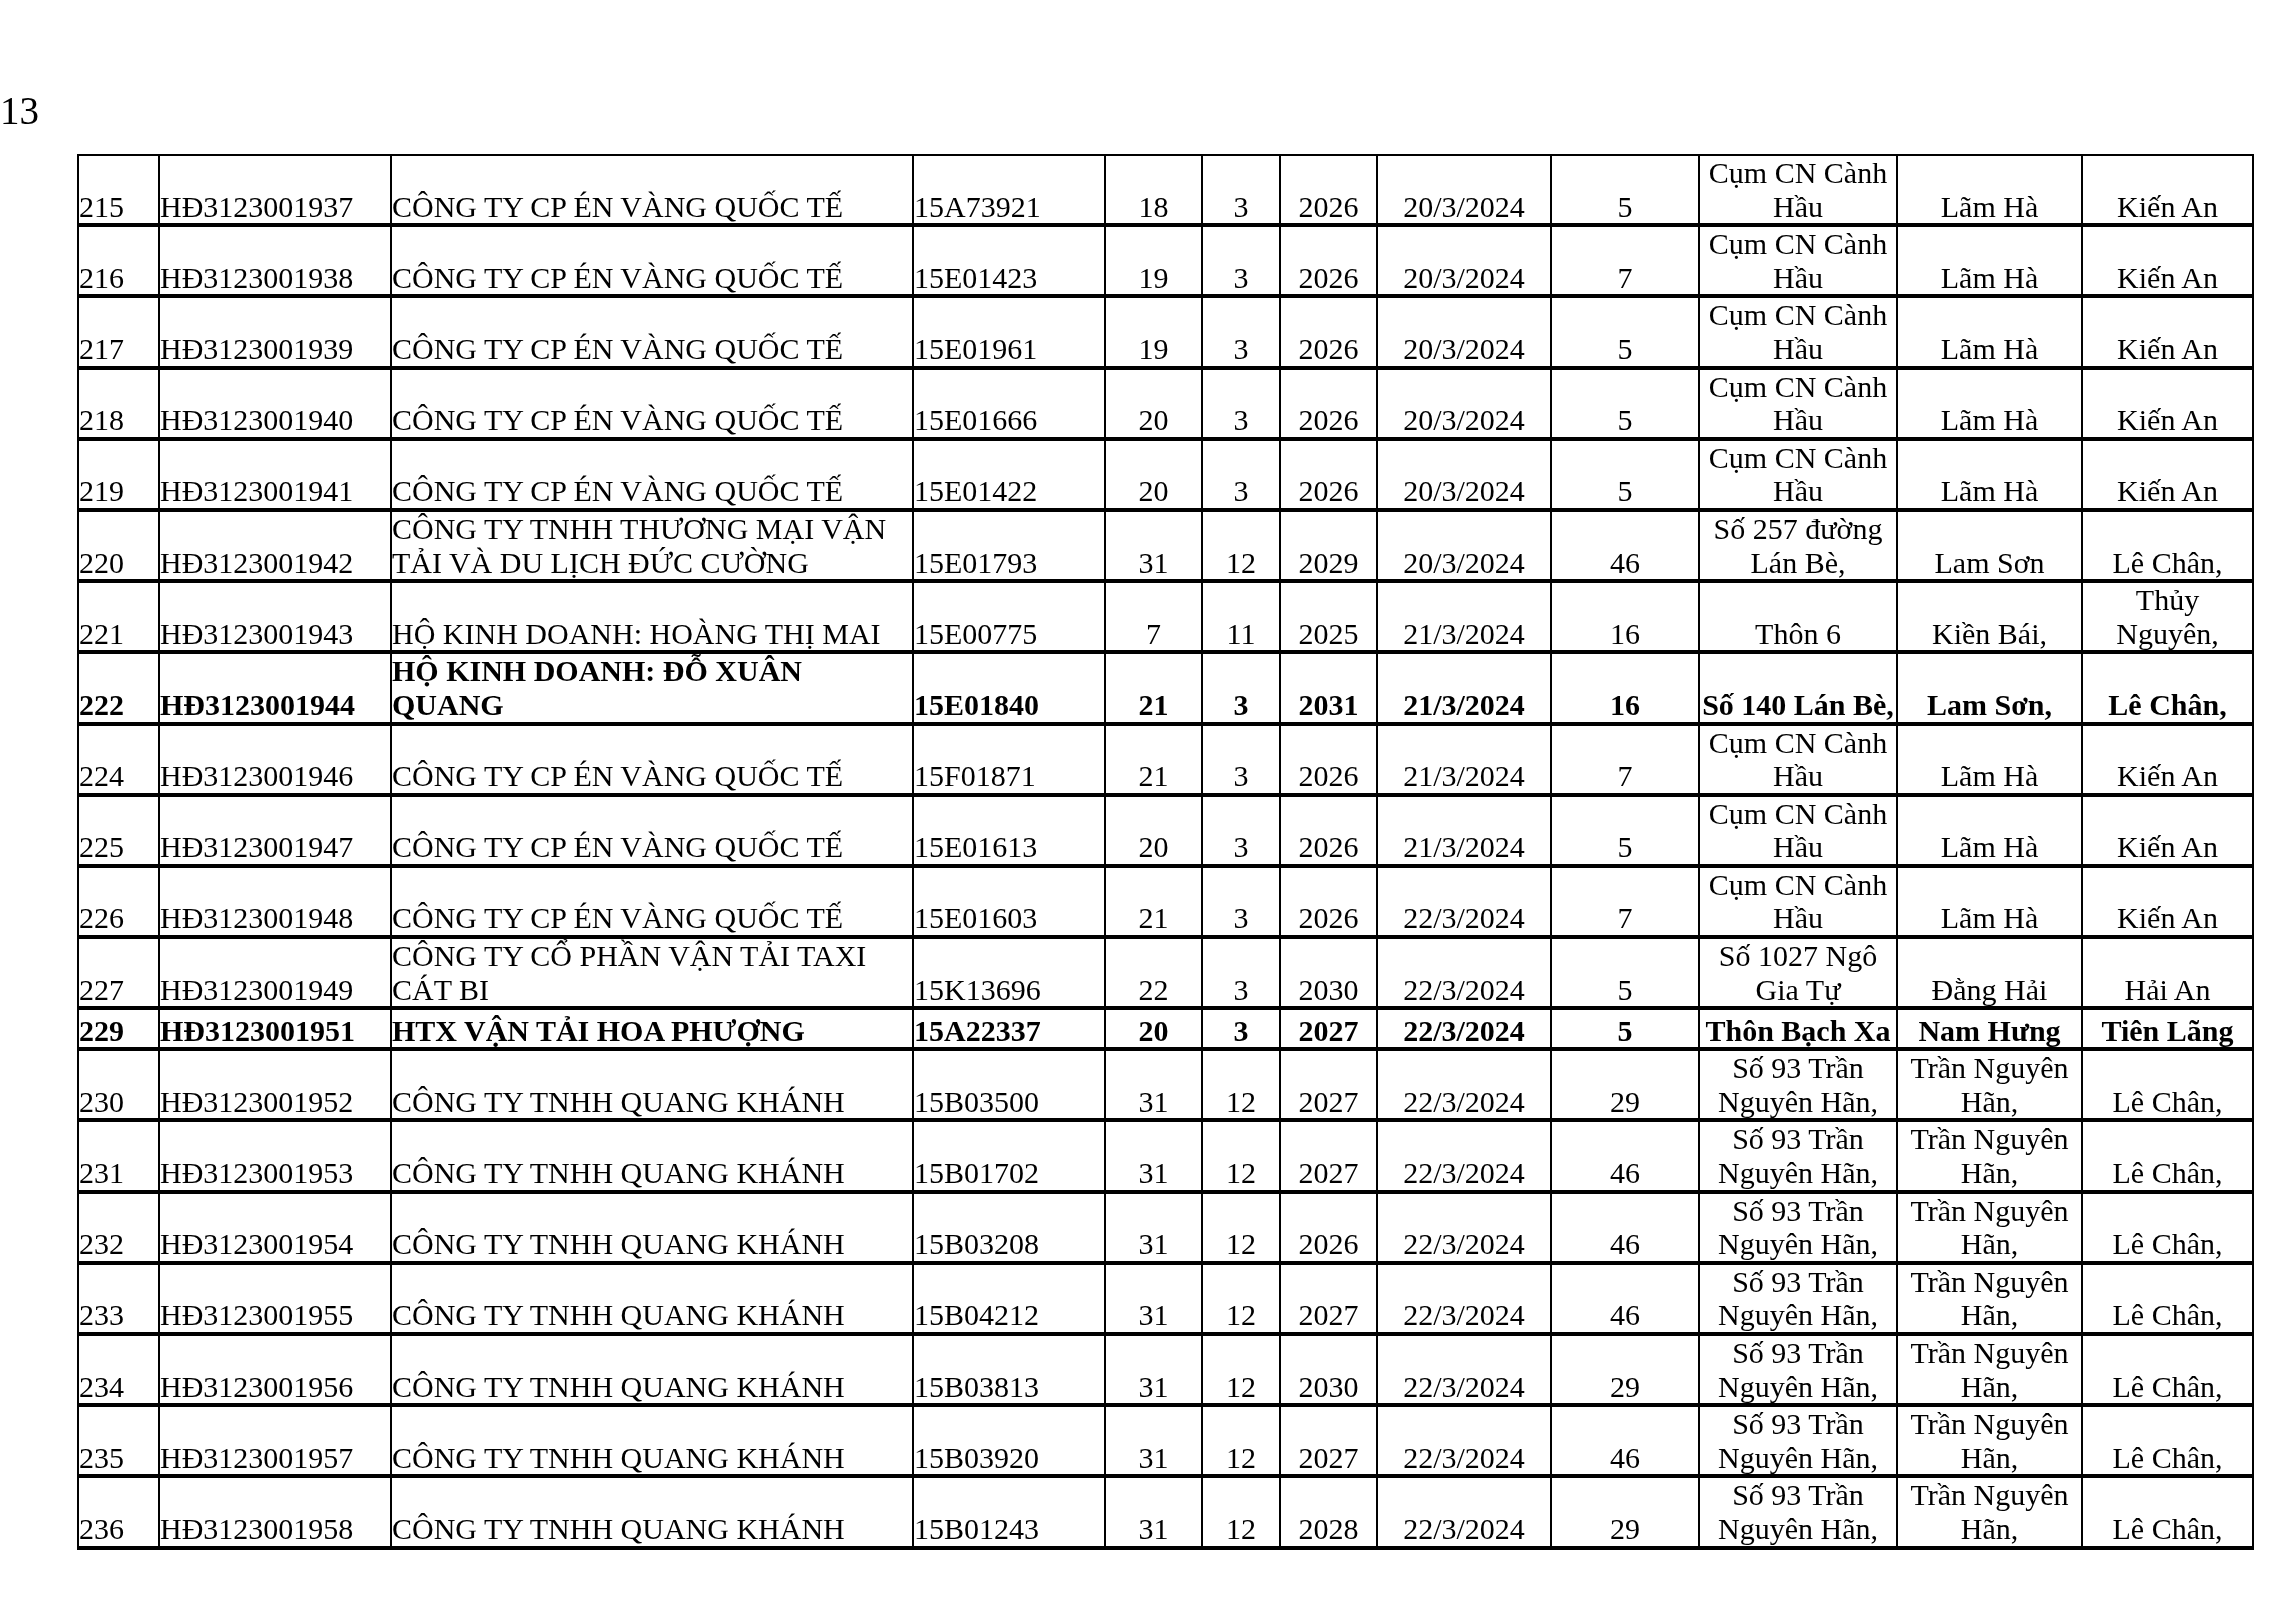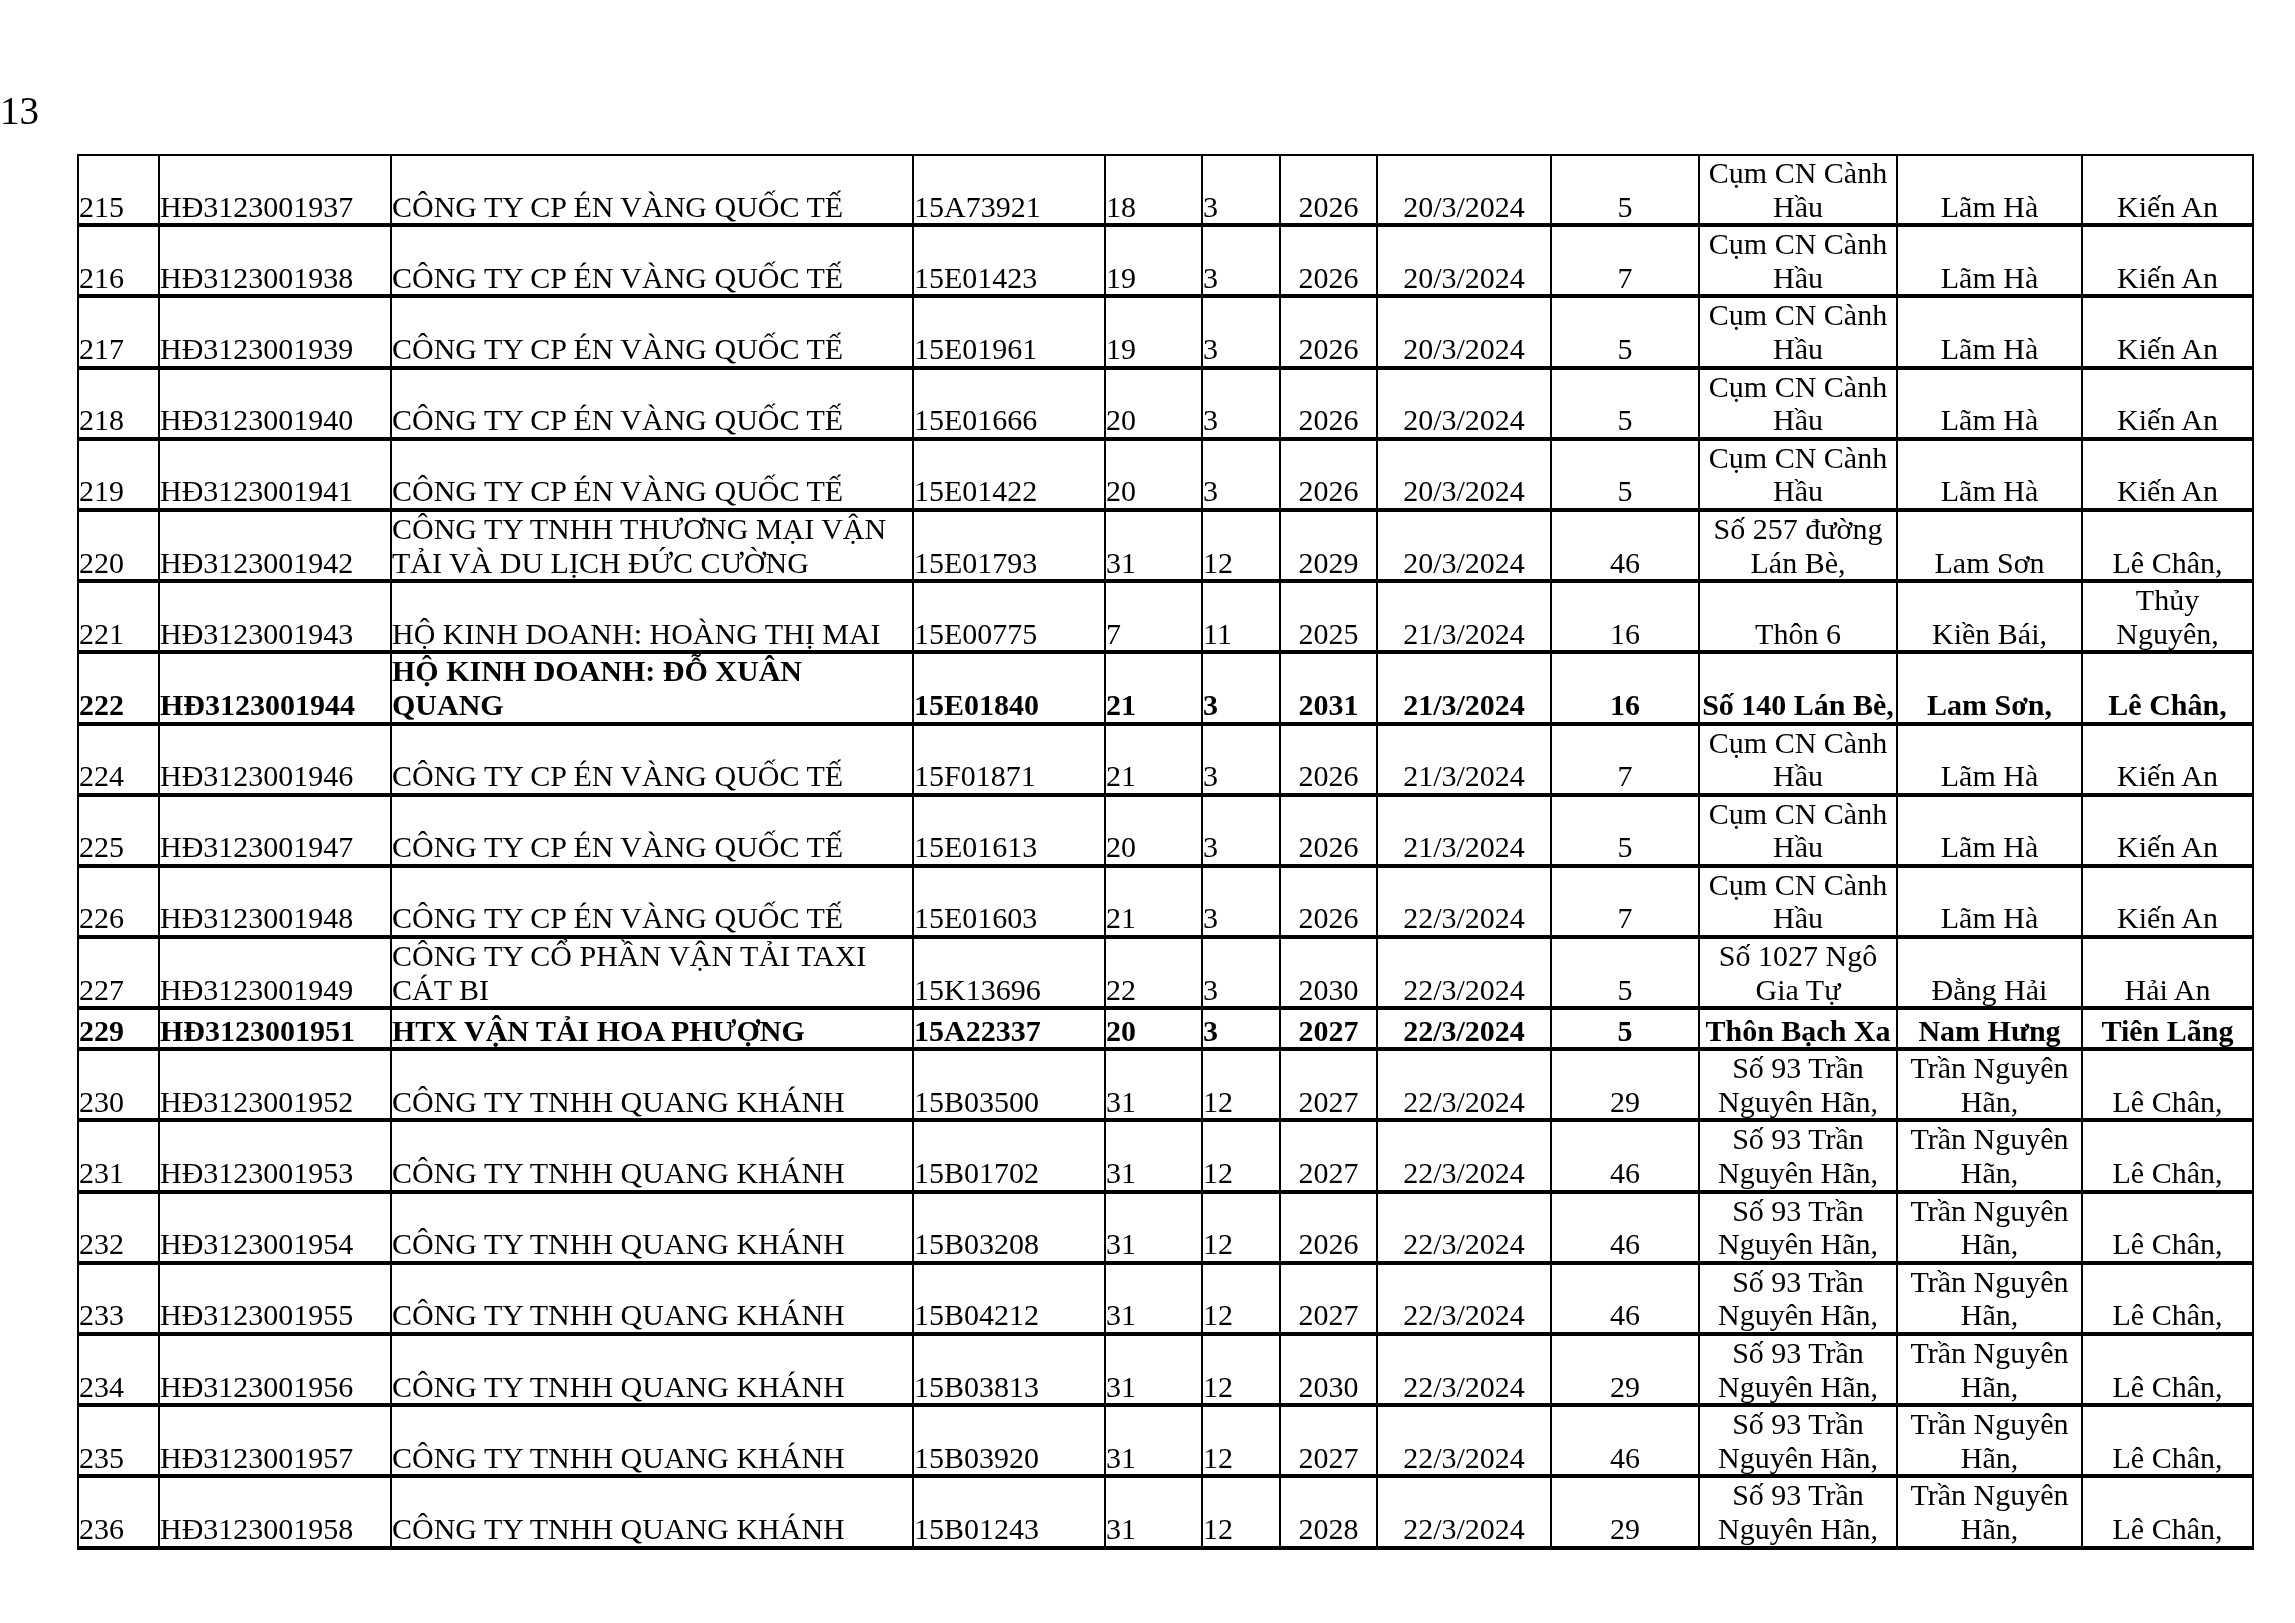--- a/index.html
+++ b/index.html
@@ -23,21 +23,21 @@
   table.doc-table tr.short{height:41px;font-weight:bold;}
   table.doc-table td{
     border-left:2px solid #000;border-right:2px solid #000;
     padding:0;vertical-align:bottom;overflow:hidden;
     line-height:1.12;
   }
   td.c-stt{vertical-align:middle;}
   td.c-contract{padding:0 0 3.9px 27.5px;}
   td.c-owner{padding:0 6.5px 3.9px 13px;}
   td.c-plate{padding:0 0 3.9px 13px;}
-  td.c-day,td.c-month{text-align:left;padding:0 15.7px 3.9px 0;}
+  td.c-day,td.c-month{text-align:center;padding:0 15.7px 3.9px 0;}
   td.c-year,td.c-date,td.c-qty{text-align:center;padding:0 0 3.9px 0;}
   td.c-addr,td.c-ward,td.c-dist{
     text-align:center;vertical-align:middle;padding:1.3px 3.9px;
   }
 </style>
 </head>
 <body>
 
 <div class="page-number">13</div>
 

